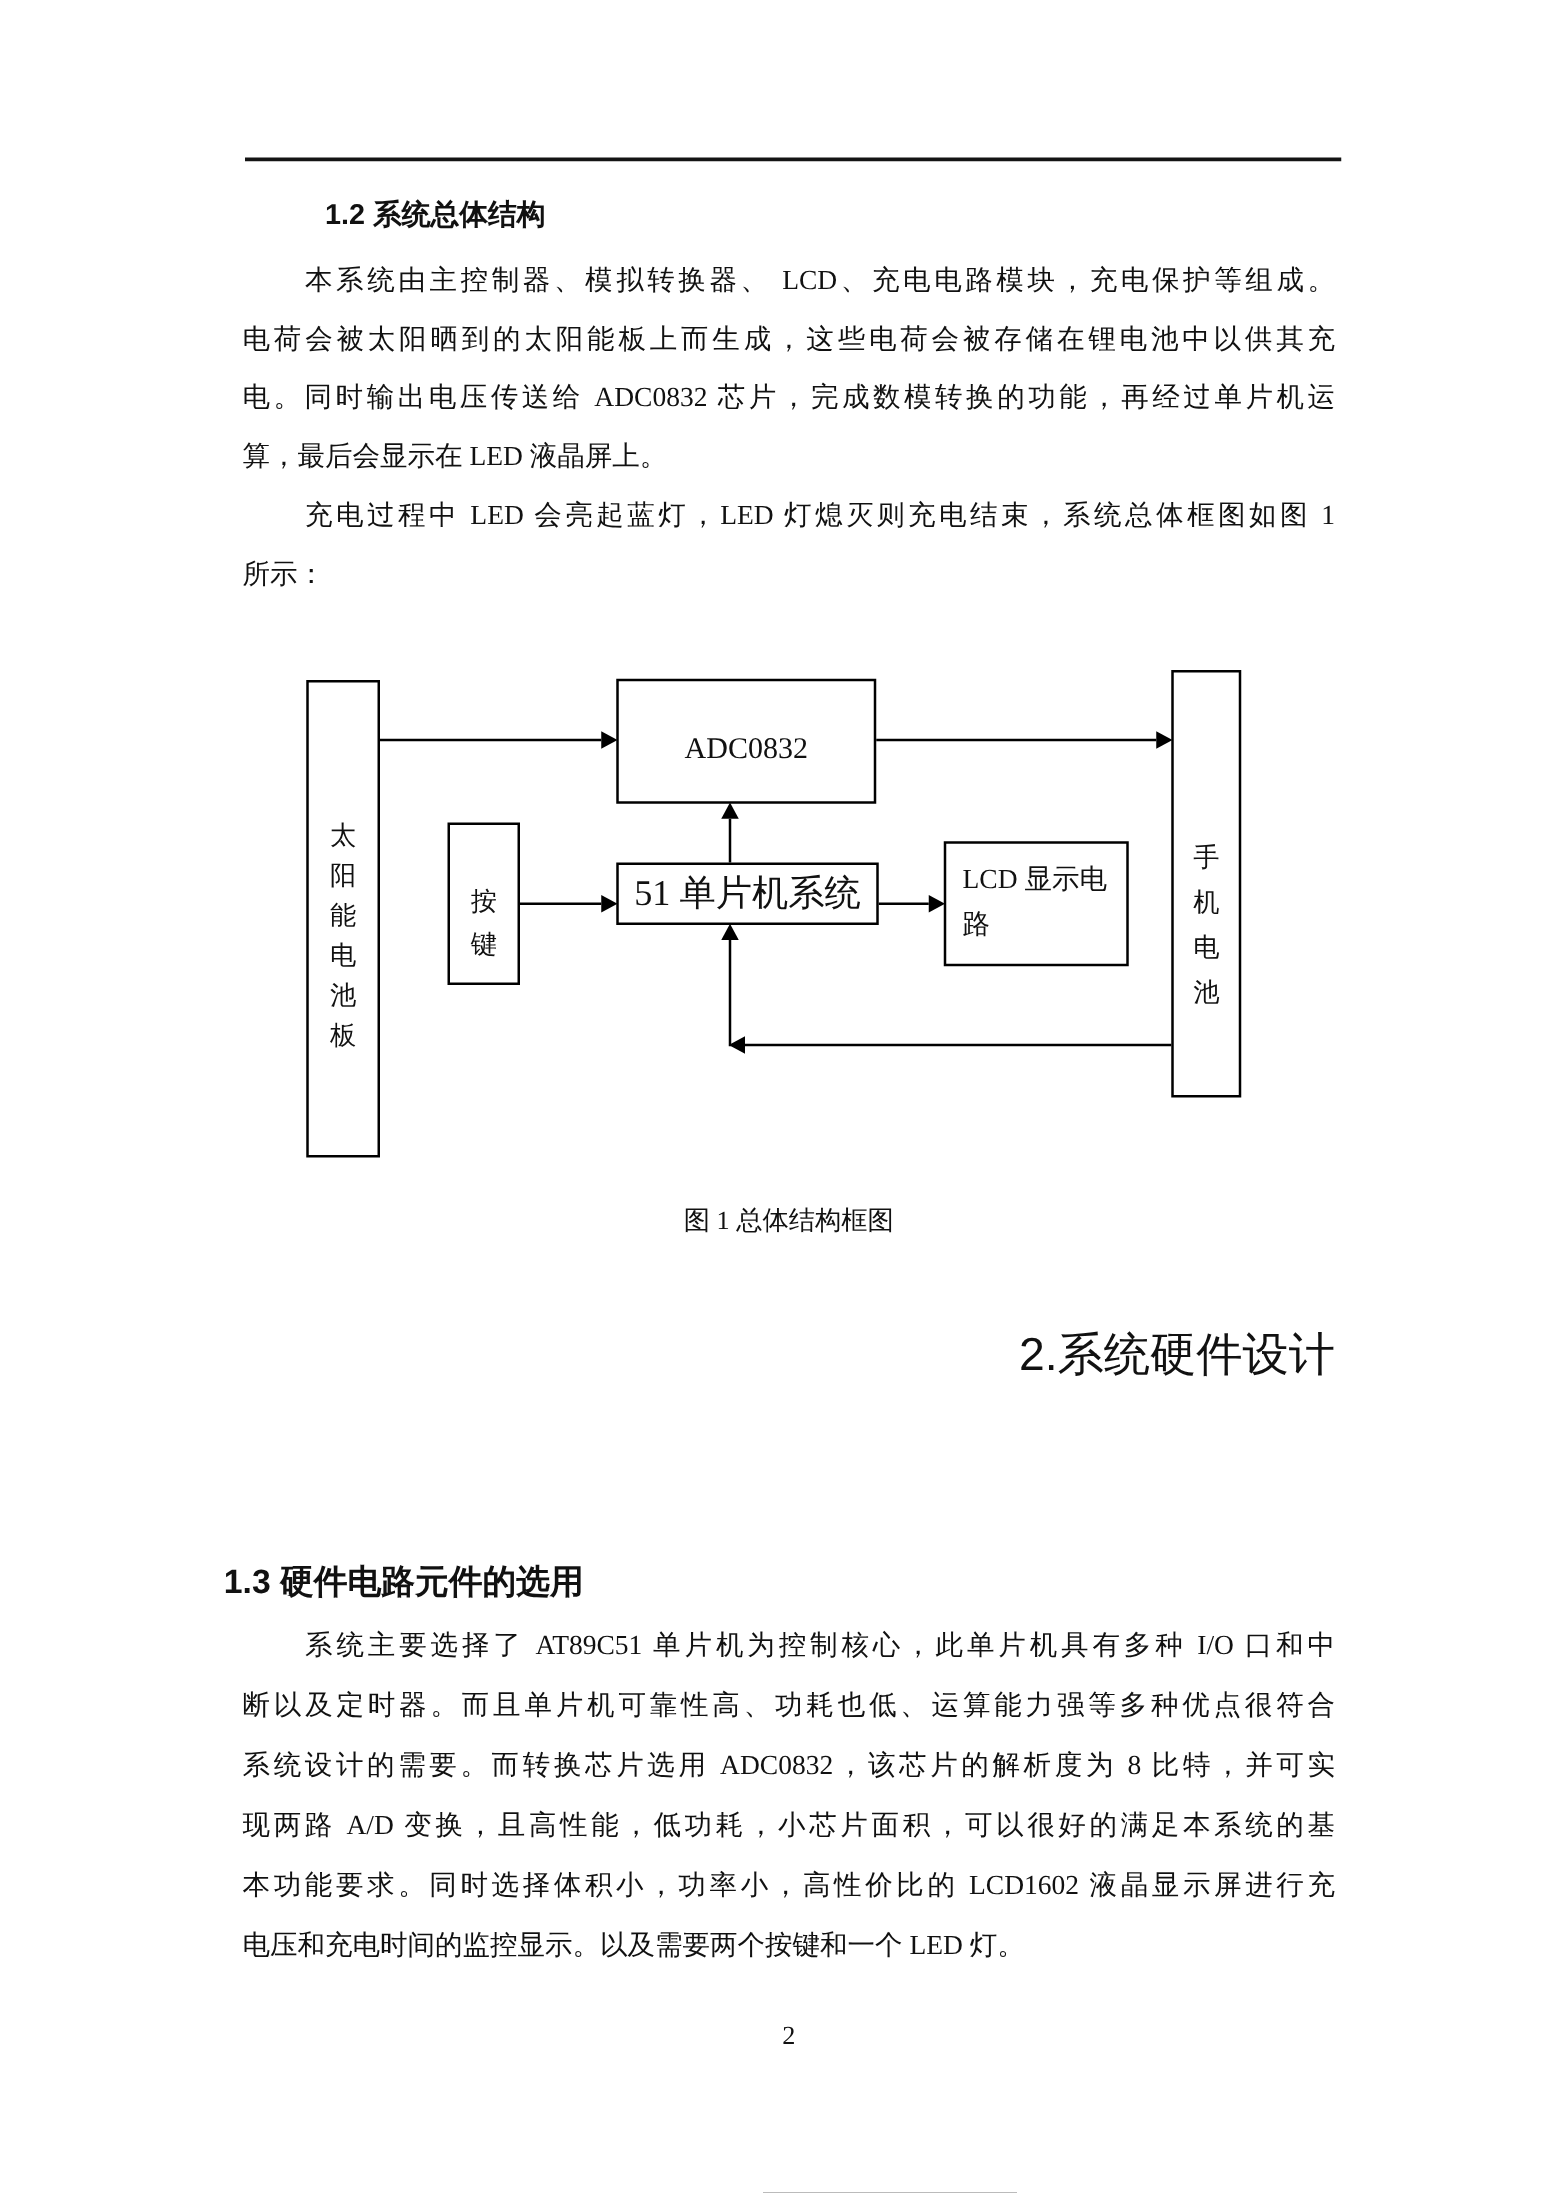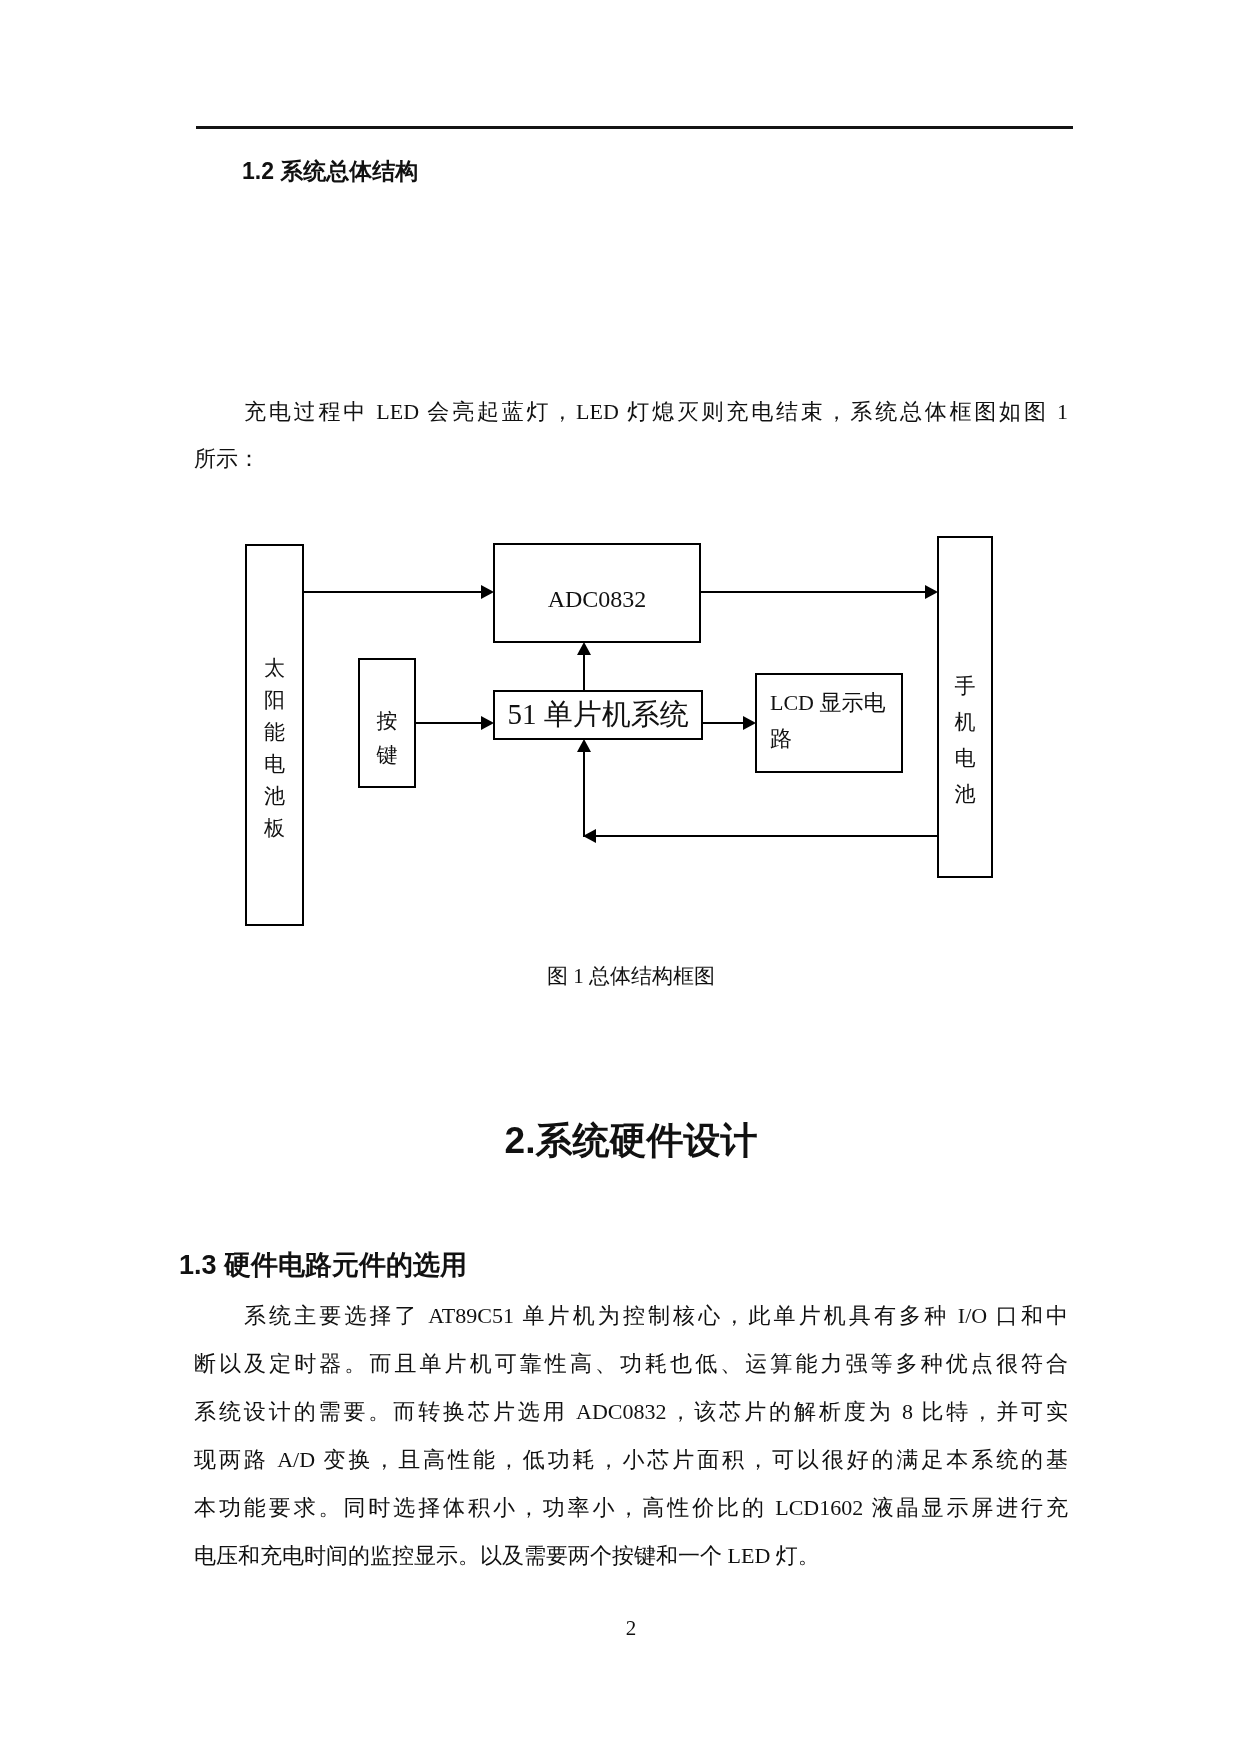--- a/index.html
+++ b/index.html
@@ -11,29 +11,29 @@
     color:#111;
     font-family:"Liberation Serif","DejaVu Serif",serif;
     overflow:hidden;
   }
   .header-rule{
     position:absolute;left:196px;top:126px;width:877px;height:3px;
     background:#141414;
   }
   
   .h-sub{
-    position:absolute;left:242px;top:156px;
+    position:absolute;left:260px;top:156px;
     font-family:"Liberation Sans","DejaVu Sans",sans-serif;
     font-weight:bold;font-size:23px;line-height:30px;white-space:nowrap;margin:0;
   }
   .h-main{
-    position:absolute;left:194px;top:1119px;width:874px;
-    text-align:center;
+    position:absolute;left:194px;top:1062px;width:874px;
+    text-align:right;
     font-family:"Liberation Sans","DejaVu Sans",sans-serif;
-    font-weight:bold;font-size:37px;line-height:44px;margin:0;
+    font-weight:normal;font-size:37px;line-height:44px;margin:0;
   }
   .h-sub2{
     position:absolute;left:179px;top:1248px;
     font-family:"Liberation Sans","DejaVu Sans",sans-serif;
     font-weight:bold;font-size:27px;line-height:34px;white-space:nowrap;margin:0;
   }
   
   .para{
     position:absolute;left:194px;width:874px;
     font-size:22px;
@@ -78,20 +78,26 @@
 </style>
 </head>
 <body>
 
 <div class="page">
 
   <div class="header-rule"></div>
 
   <h2 class="h-sub">1.2 系统总体结构</h2>
 
+  <div class="para" style="top:200px">
+    <div class="line j first">本系统由主控制器、模拟转换器、 LCD、充电电路模块，充电保护等组成。</div>
+    <div class="line j">电荷会被太阳晒到的太阳能板上而生成，这些电荷会被存储在锂电池中以供其充</div>
+    <div class="line j">电。同时输出电压传送给 ADC0832 芯片，完成数模转换的功能，再经过单片机运</div>
+    <div class="line">算，最后会显示在 LED 液晶屏上。</div>
+  </div>
 
   <div class="para" style="top:388px">
     <div class="line j first">充电过程中 LED 会亮起蓝灯，LED 灯熄灭则充电结束，系统总体框图如图 1</div>
     <div class="line">所示：</div>
   </div>
 
   <div>
 
     <div class="dbox box-solar">
       <span class="vtext">太阳能电池板</span>

